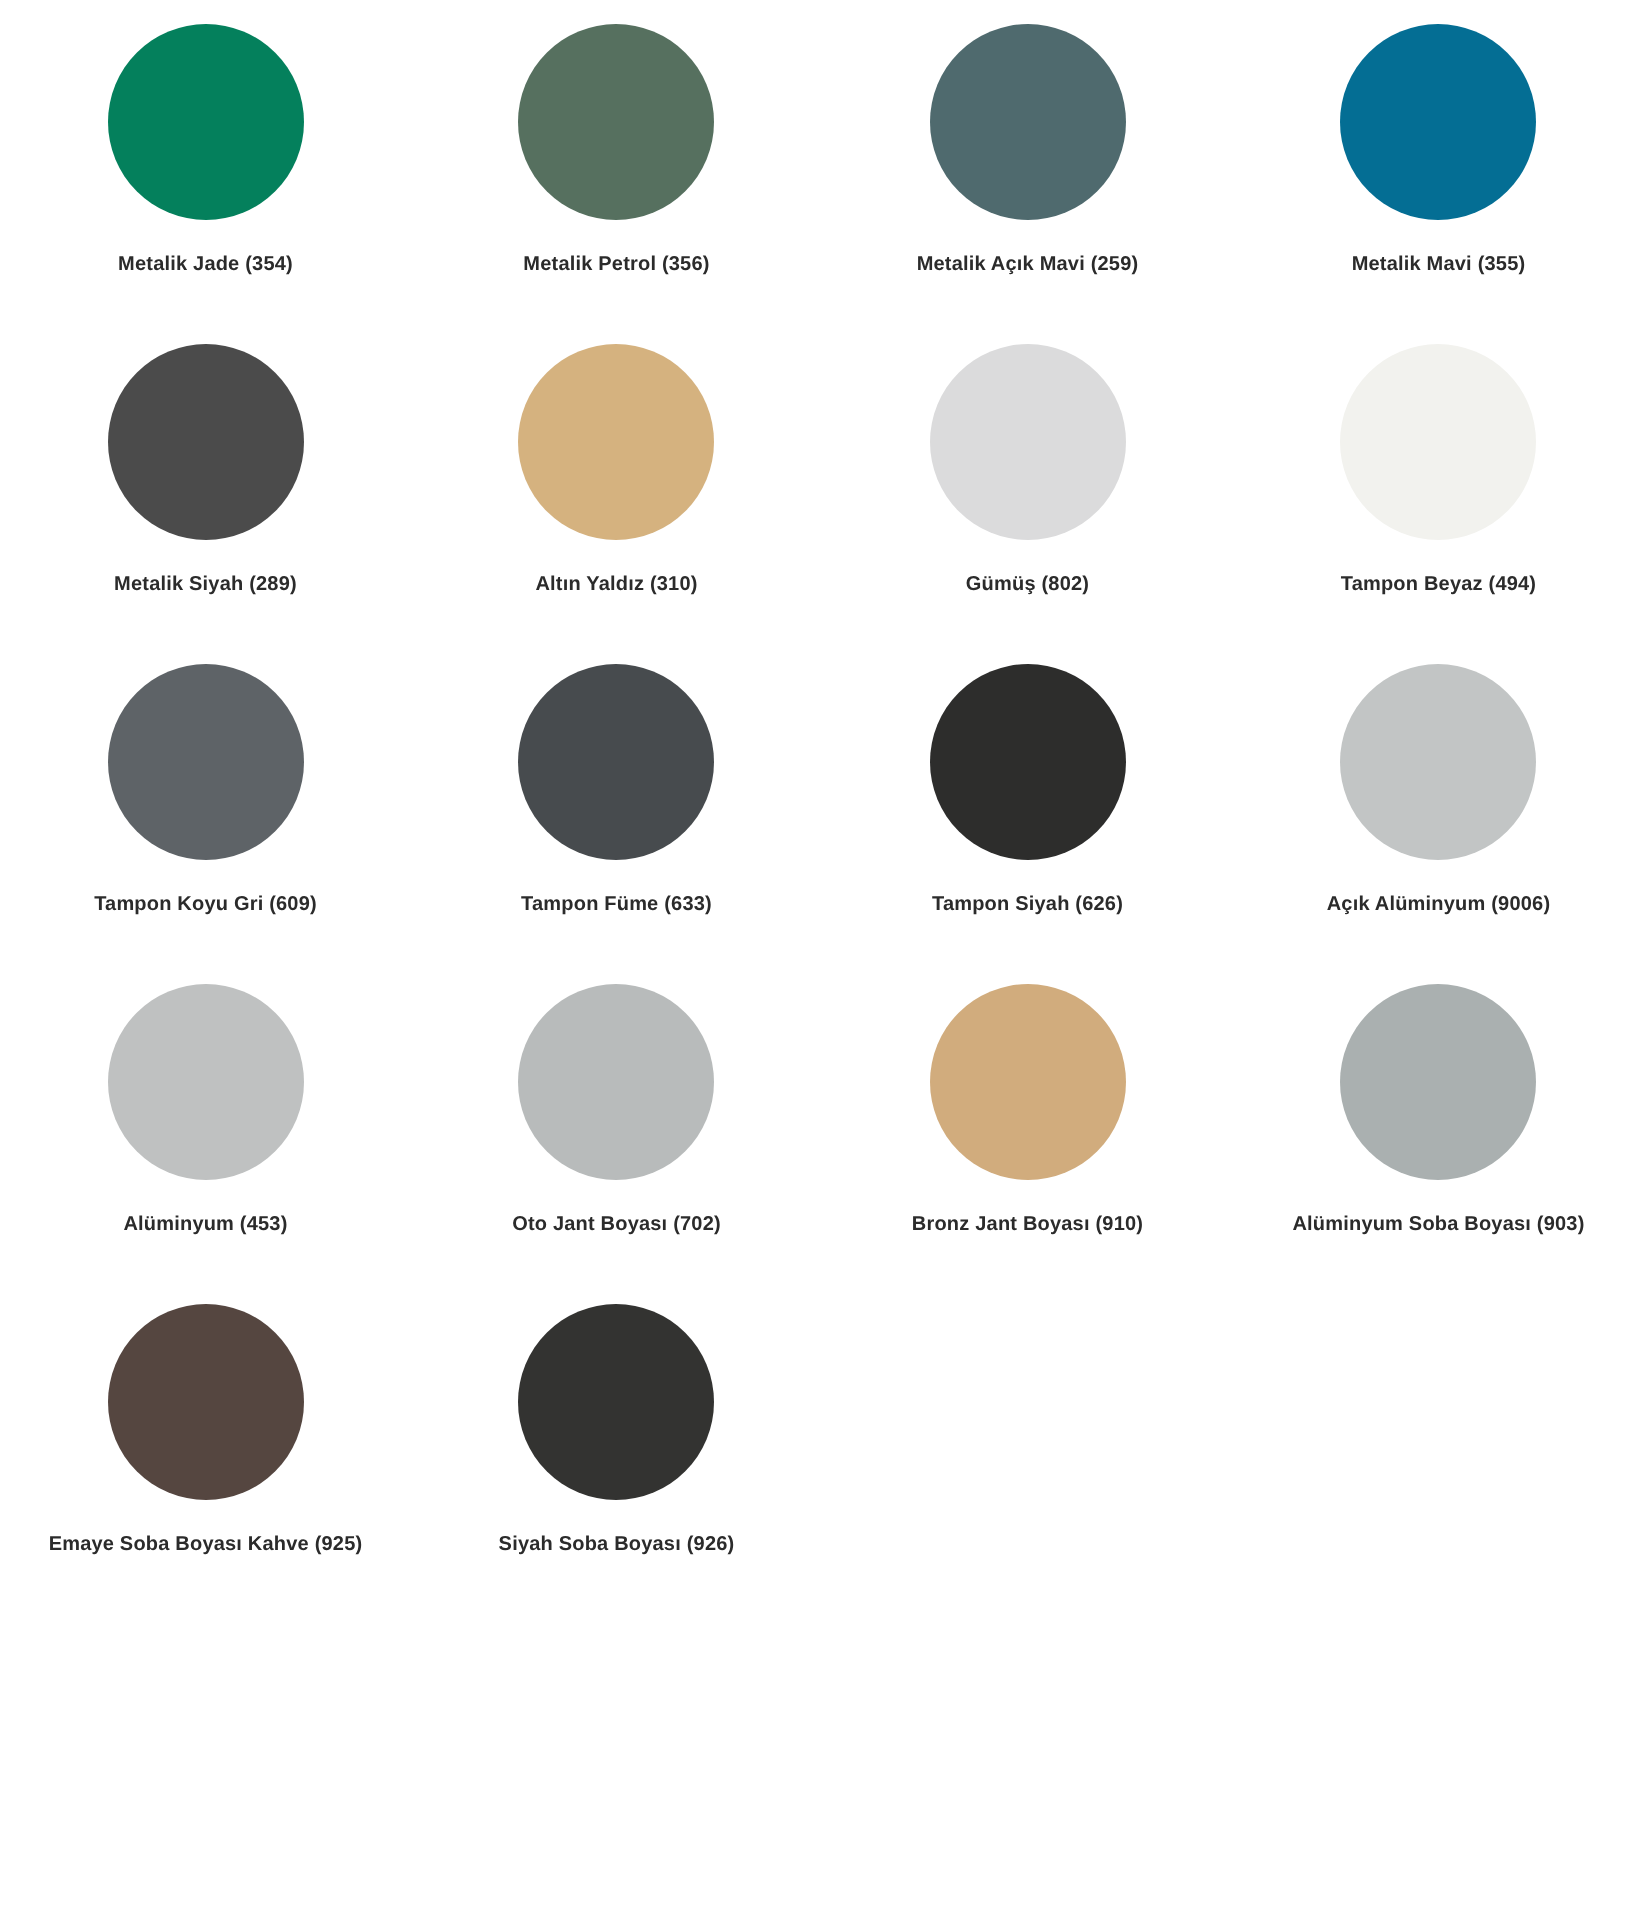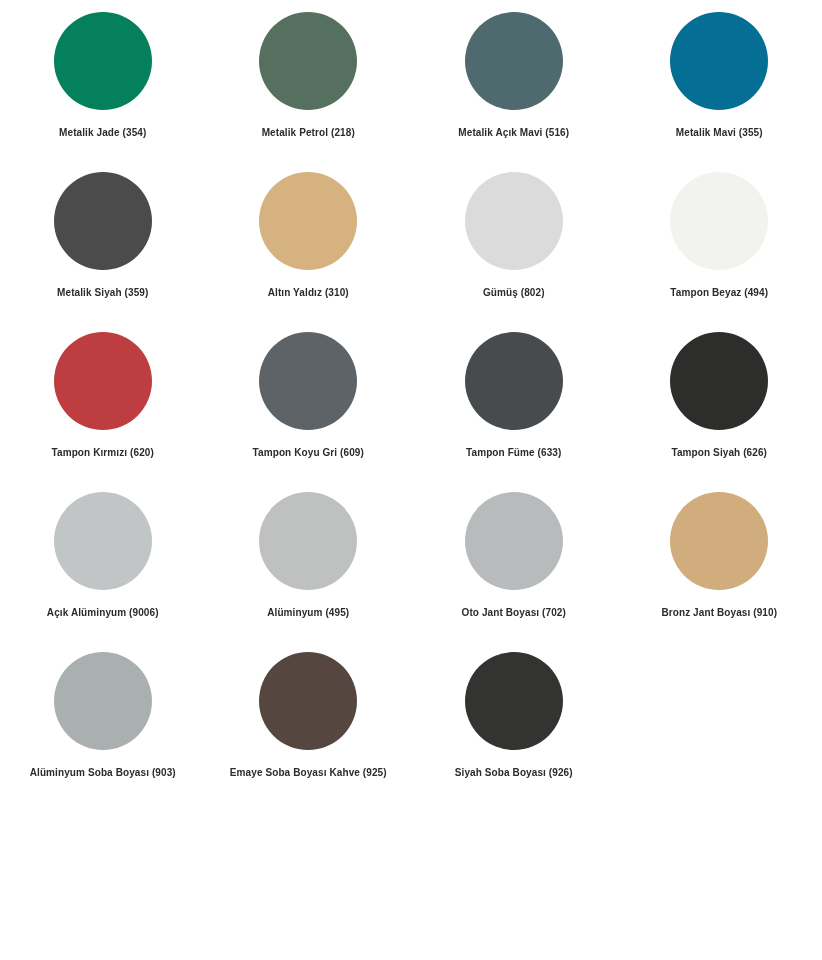--- a/index.html
+++ b/index.html
@@ -58,69 +58,65 @@
 <body>
 
 <div class="palette-page">
   <div class="swatch-grid">
       <div class="swatch-cell">
         <span class="swatch-dot" style="background: rgb(4, 128, 92);"></span>
         <div class="swatch-label">Metalik Jade (354)</div>
       </div>
       <div class="swatch-cell">
         <span class="swatch-dot" style="background: rgb(86, 112, 95);"></span>
-        <div class="swatch-label">Metalik Petrol (218)</div>
+        <div class="swatch-label">Metalik Petrol (356)</div>
       </div>
       <div class="swatch-cell">
         <span class="swatch-dot" style="background: rgb(79, 106, 110);"></span>
-        <div class="swatch-label">Metalik Açık Mavi (516)</div>
+        <div class="swatch-label">Metalik Açık Mavi (259)</div>
       </div>
       <div class="swatch-cell">
         <span class="swatch-dot" style="background: rgb(4, 110, 148);"></span>
         <div class="swatch-label">Metalik Mavi (355)</div>
       </div>
       <div class="swatch-cell">
         <span class="swatch-dot" style="background: rgb(75, 75, 75);"></span>
-        <div class="swatch-label">Metalik Siyah (359)</div>
+        <div class="swatch-label">Metalik Siyah (289)</div>
       </div>
       <div class="swatch-cell">
         <span class="swatch-dot" style="background: rgb(213, 178, 127);"></span>
         <div class="swatch-label">Altın Yaldız (310)</div>
       </div>
       <div class="swatch-cell">
         <span class="swatch-dot" style="background: rgb(219, 219, 220);"></span>
         <div class="swatch-label">Gümüş (802)</div>
       </div>
       <div class="swatch-cell">
         <span class="swatch-dot" style="background: rgb(242, 242, 238);"></span>
         <div class="swatch-label">Tampon Beyaz (494)</div>
-      </div>
-      <div class="swatch-cell">
-        <span class="swatch-dot" style="background: rgb(190, 61, 64);"></span>
-        <div class="swatch-label">Tampon Kırmızı (620)</div>
       </div>
       <div class="swatch-cell">
         <span class="swatch-dot" style="background: rgb(94, 99, 103);"></span>
         <div class="swatch-label">Tampon Koyu Gri (609)</div>
       </div>
       <div class="swatch-cell">
         <span class="swatch-dot" style="background: rgb(71, 75, 78);"></span>
         <div class="swatch-label">Tampon Füme (633)</div>
       </div>
       <div class="swatch-cell">
         <span class="swatch-dot" style="background: rgb(45, 45, 44);"></span>
         <div class="swatch-label">Tampon Siyah (626)</div>
       </div>
       <div class="swatch-cell">
         <span class="swatch-dot" style="background: rgb(194, 197, 197);"></span>
         <div class="swatch-label">Açık Alüminyum (9006)</div>
       </div>
       <div class="swatch-cell">
         <span class="swatch-dot" style="background: rgb(191, 193, 193);"></span>
-        <div class="swatch-label">Alüminyum (495)</div>
+        <div class="swatch-label">Alüminyum (453)</div>
       </div>
       <div class="swatch-cell">
         <span class="swatch-dot" style="background: rgb(184, 187, 187);"></span>
         <div class="swatch-label">Oto Jant Boyası (702)</div>
       </div>
       <div class="swatch-cell">
         <span class="swatch-dot" style="background: rgb(209, 172, 125);"></span>
         <div class="swatch-label">Bronz Jant Boyası (910)</div>
       </div>
       <div class="swatch-cell">

